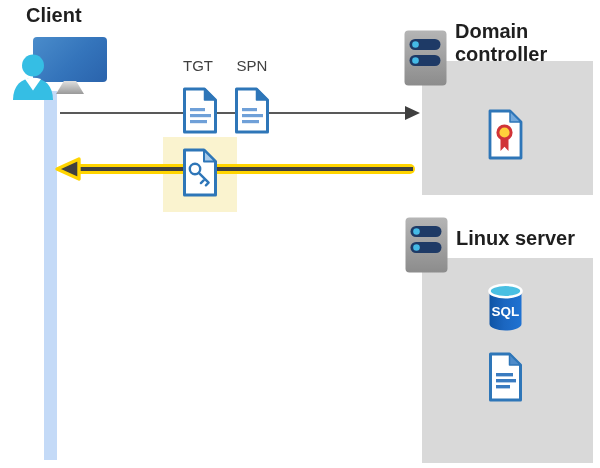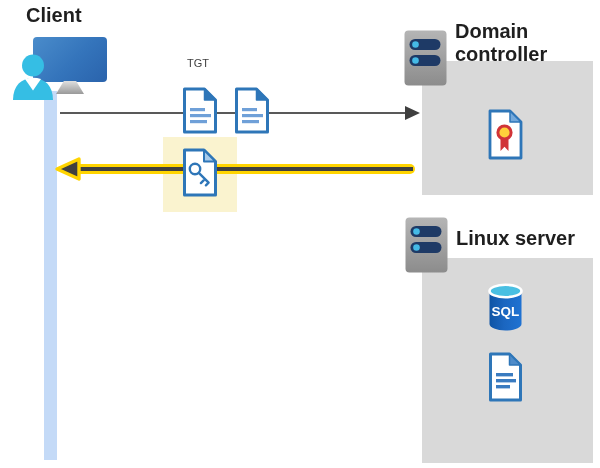--- a/index.html
+++ b/index.html
@@ -3,21 +3,21 @@
 <meta charset="utf-8">
 <style>
   html,body{margin:0;padding:0;background:#ffffff;}
   .canvas{
     position:relative;width:600px;height:468px;background:#ffffff;overflow:hidden;
     font-family:"Liberation Sans","DejaVu Sans",sans-serif;
   }
   .abs{position:absolute;}
   
   .h-label{font-weight:bold;color:#1f1f1f;font-size:20px;line-height:23px;}
-  .small-label{color:#3f3f3f;font-size:11px;text-align:center;}
+  .small-label{color:#3f3f3f;font-size:15px;text-align:center;}
   .file-label{color:#3a3a3a;font-size:19px;text-align:center;}
   
   .client-label{left:26px;top:4px;}
   .monitor{left:33px;top:37px;width:74px;height:45px;border-radius:4px;
     background:linear-gradient(135deg,#4a8ccb 0%,#3474bb 55%,#2a63ac 100%);z-index:4;}
   .monitor-stand{left:56px;top:81px;width:28px;height:13px;
     background:linear-gradient(#e0e0e0,#999999);
     clip-path:polygon(28% 0,72% 0,100% 100%,0 100%);z-index:4;}
   .person{left:10px;top:53px;z-index:5;}
   .lifeline{left:44px;top:91px;width:13px;height:369px;background:#c4daf7;z-index:1;}
@@ -64,20 +64,21 @@
     <circle cx="23" cy="12.5" r="11" fill="#35bee4"></circle>
     <path d="M3 47 C3 32.5 11.5 25 23 25 C34.5 25 43 32.5 43 47 Z" fill="#35bee4"></path>
     <path d="M15 26 L23 37.5 L31 26 C28.4 25.2 25.7 24.8 23 24.8 C20.3 24.8 17.6 25.2 15 26 Z" fill="#ffffff"></path>
   </svg>
   <div class="abs lifeline"></div>
 
   <div class="abs gray-line"></div>
   <div class="abs gray-head"></div>
 
   <div class="abs small-label tgt-label">TGT</div>
+  <div class="abs small-label spn-label">SPN</div>
 
   <svg class="abs icon tgt-doc" width="38" height="47" viewBox="0 0 38 47">
     <path d="M3.5 2 H23.5 L34.5 13 V45 H3.5 Z" fill="#ffffff" stroke="#2e76b8" stroke-width="3" stroke-linejoin="round"></path>
     <path d="M23.5 2 V13 H34.5 Z" fill="#2e76b8" stroke="#2e76b8" stroke-width="1.5" stroke-linejoin="round"></path>
     <rect x="9" y="21" width="15" height="3.2" fill="#6fa0d8"></rect>
     <rect x="9" y="27" width="21" height="3.2" fill="#6fa0d8"></rect>
     <rect x="9" y="33" width="17" height="3.2" fill="#6fa0d8"></rect>
   </svg>
 
   <svg class="abs icon spn-doc" width="38" height="47" viewBox="0 0 38 47">

